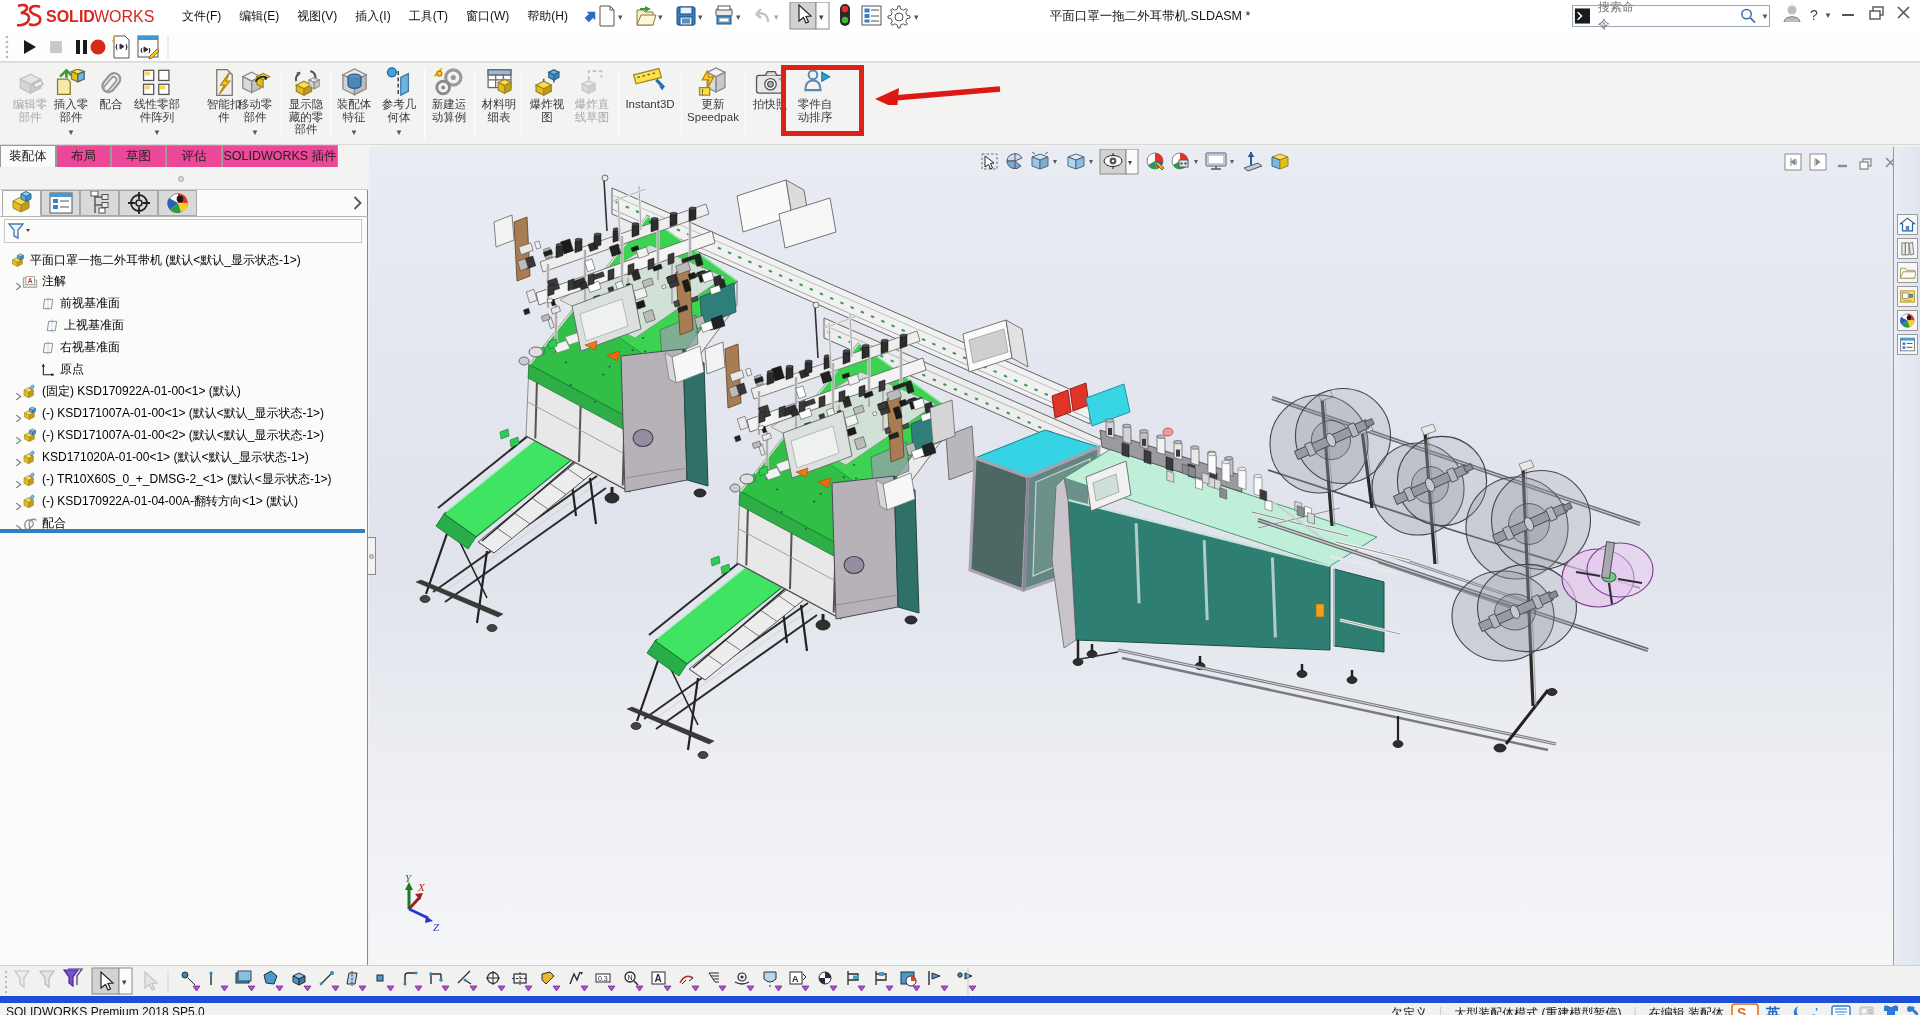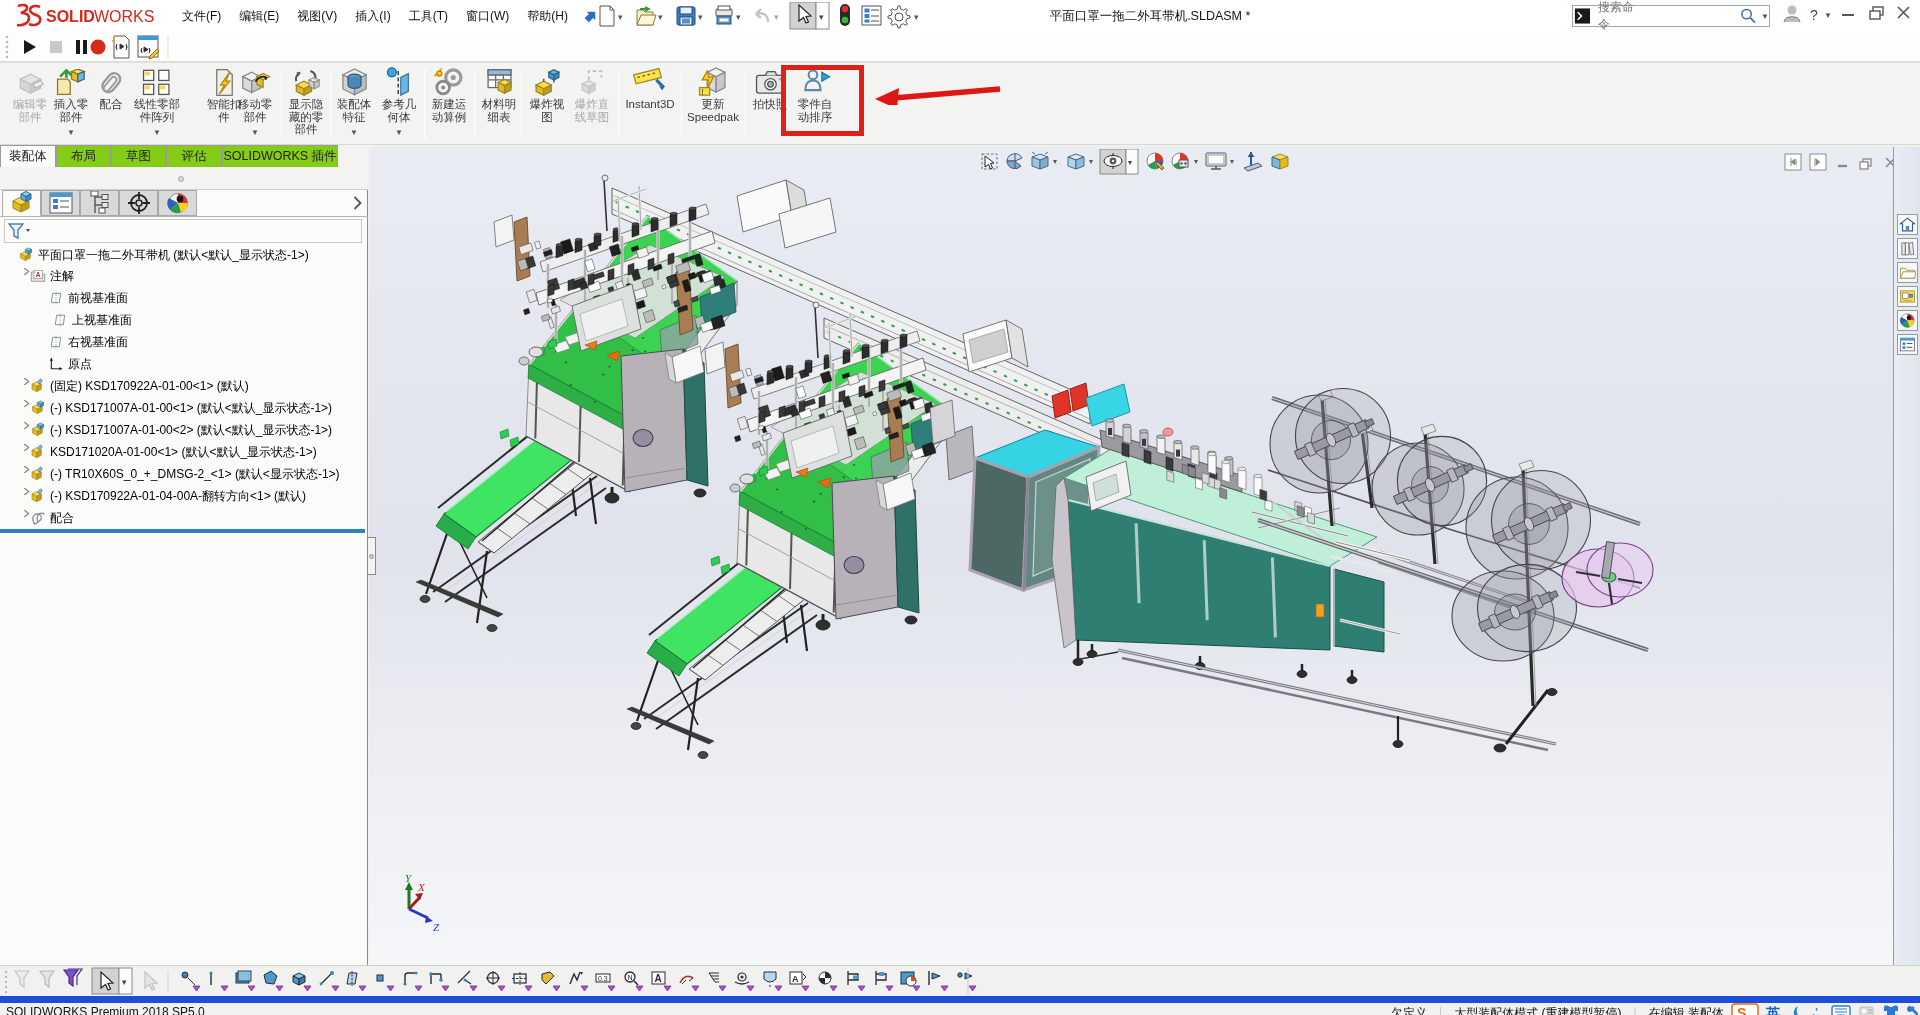--- a/index.html
+++ b/index.html
@@ -19,30 +19,30 @@
 
 #ribbon{left:0;top:62px;width:1920px;height:83px;background:#f3f3f1;border-top:1px solid #e3e3e1;border-bottom:1px solid #d8d8d6}
 .rbtn{position:absolute;top:2px;height:78px;text-align:center;font-size:11.5px;line-height:12.5px;color:#3a3a3a}
 .rbtn .ric{height:27px;margin-top:4px;display:flex;justify-content:center;align-items:center}
 .rbtn .lbl{margin-top:2px}
 .rbtn .drp{position:absolute;bottom:4px;left:0;right:0;font-size:8px;color:#555}
 .rbtn.dis{color:#a8a8a8}
 .rsep{position:absolute;top:6px;width:1px;height:70px;background:#d8d8d6;border-right:1px solid #fff}
 
 #tabrow{left:0;top:145px;width:378px;height:22px;background:#f3f3f1}
-.rtab{position:absolute;top:0;height:22px;line-height:21px;text-align:center;font-size:12.5px;color:#222;background:#84cc16;border:1px solid #9b9b99;border-bottom:none}
+.rtab{position:absolute;top:0;height:22px;line-height:21px;text-align:center;font-size:12.5px;color:#222;background:#ec4899;border:1px solid #9b9b99;border-bottom:none}
 .rtab.act{background:#fbfbfa;border-color:#9b9b99}
 
 #lpanel{left:0;top:167px;width:368px;height:798px;background:#fbfbfa;border-right:1px solid #8a8a8a}
 #ptabs{left:0;top:23px;width:368px;height:27px;border-bottom:1px solid #b5b5b5}
 .ptab{position:absolute;top:0;width:39px;height:26px;background:#d9d9d7;border:1px solid #a8a8a8;display:flex;align-items:center;justify-content:center}
 .ptab.act{background:#fbfbfa;border-bottom-color:#fbfbfa}
 #filterrow{left:4px;top:52px;width:358px;height:24px;border:1px solid #c9c9c9;background:#fcfcfb}
 #tree{left:0;top:80px;width:368px;font-size:12px;color:#000;white-space:nowrap}
-.trow{position:absolute;left:12px;height:22px;display:flex;align-items:flex-start}
+.trow{position:absolute;left:4px;height:22px;display:flex;align-items:flex-end}
 .trow .ar{width:7px;height:7px;margin-left:11px;flex:none}
 .trow .tic{width:16px;height:16px;flex:none;margin-right:4px}
 .ttext{letter-spacing:0}
 #bluebar{left:0;top:362px;width:365px;height:4px;background:#2f7fc2}
 
 #split{left:368px;top:537px;width:8px;height:38px;background:#f2f2f0;border:1px solid #8a8a8a;border-left:none}
 #split .dot{position:absolute;left:1px;top:16px;width:5px;height:5px;border-radius:50%;background:#ccc;border:1px solid #999}
 
 #viewport{left:369px;top:147px;width:1524px;height:818px;background:linear-gradient(180deg,#e9ecf3 0%,#e4e7ef 25%,#e0e3eb 50%,#eceef3 75%,#f5f6f8 100%)}
 #hud{left:609px;top:3px;height:24px;display:flex;align-items:center}

